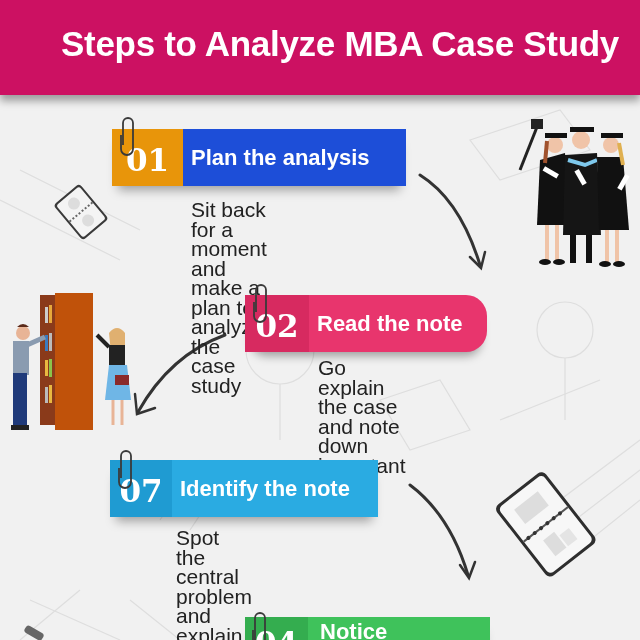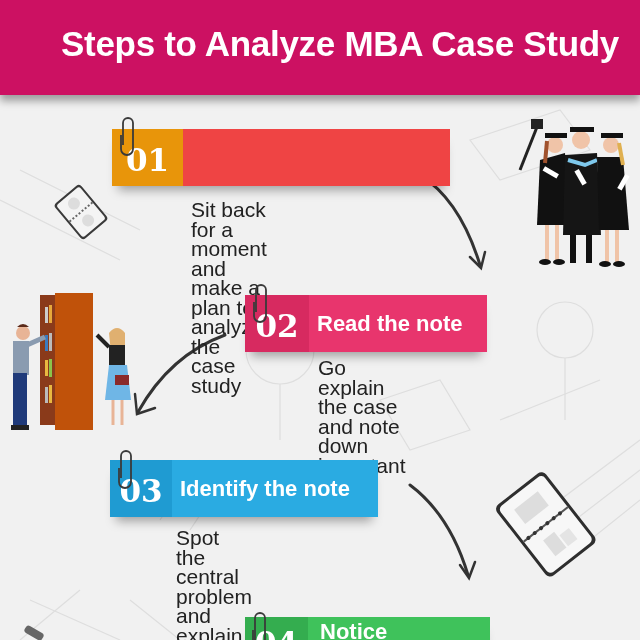--- a/index.html
+++ b/index.html
@@ -59,47 +59,48 @@
     <path d="M200 460 L160 520 M230 470 L190 530"></path>
     <path d="M500 420 L600 380"></path>
   </g>
 </svg>
 
 <div class="header">
   <h1>Steps to Analyze MBA Case Study</h1>
 </div>
 
 <div class="step">
-  <div class="banner" style="left:112px;top:129px;width:338px;background:#ef4444;">
+  <div class="banner" style="left:112px;top:129px;width:294px;background:#1d4ed8;">
     <div class="num" style="background:#e8950a;">01</div>
+    <div class="title">Plan the analysis</div>
   </div>
   <div class="desc" style="left:191px;top:200px;">Sit back for a moment
 and make a plan to
 analyze the case study</div>
 </div>
 <svg class="clip" style="left:118px;top:115px;" width="20" height="42" viewBox="0 0 20 42">
   <path d="M5 30 L5 8 A5 5 0 0 1 15 8 L15 34 A6 6 0 0 1 3 34 L3 20" stroke="#3a3a3a" stroke-width="1.8" fill="none"></path>
 </svg>
 
 <div class="step">
-  <div class="banner" style="left:245px;top:295px;width:242px;background:#e8356d;">
+  <div class="banner" style="left:245px;top:295px;width:242px;background:#e8356d;border-radius:21px;">
     <div class="num" style="background:#d72a60;width:64px;">02</div>
     <div class="title">Read the note</div>
   </div>
   <div class="desc" style="left:318px;top:358px;">Go explain the case
 and note down
 important points</div>
 </div>
 <svg class="clip" style="left:251px;top:282px;" width="20" height="42" viewBox="0 0 20 42">
   <path d="M5 30 L5 8 A5 5 0 0 1 15 8 L15 34 A6 6 0 0 1 3 34 L3 20" stroke="#3a3a3a" stroke-width="1.8" fill="none"></path>
 </svg>
 
 <div class="step">
   <div class="banner" style="left:110px;top:460px;width:268px;background:#2aabe2;">
-    <div class="num" style="background:#1f9bd2;width:62px;">03</div>
+    <div class="num" style="background:#1f9bd2;width:62px;">07</div>
     <div class="title">Identify the note</div>
   </div>
   <div class="desc" style="left:176px;top:528px;">Spot the central problem
 and explain it in own words</div>
 </div>
 <svg class="clip" style="left:116px;top:448px;" width="20" height="42" viewBox="0 0 20 42">
   <path d="M5 30 L5 8 A5 5 0 0 1 15 8 L15 34 A6 6 0 0 1 3 34 L3 20" stroke="#3a3a3a" stroke-width="1.8" fill="none"></path>
 </svg>
 
 <div class="step">

